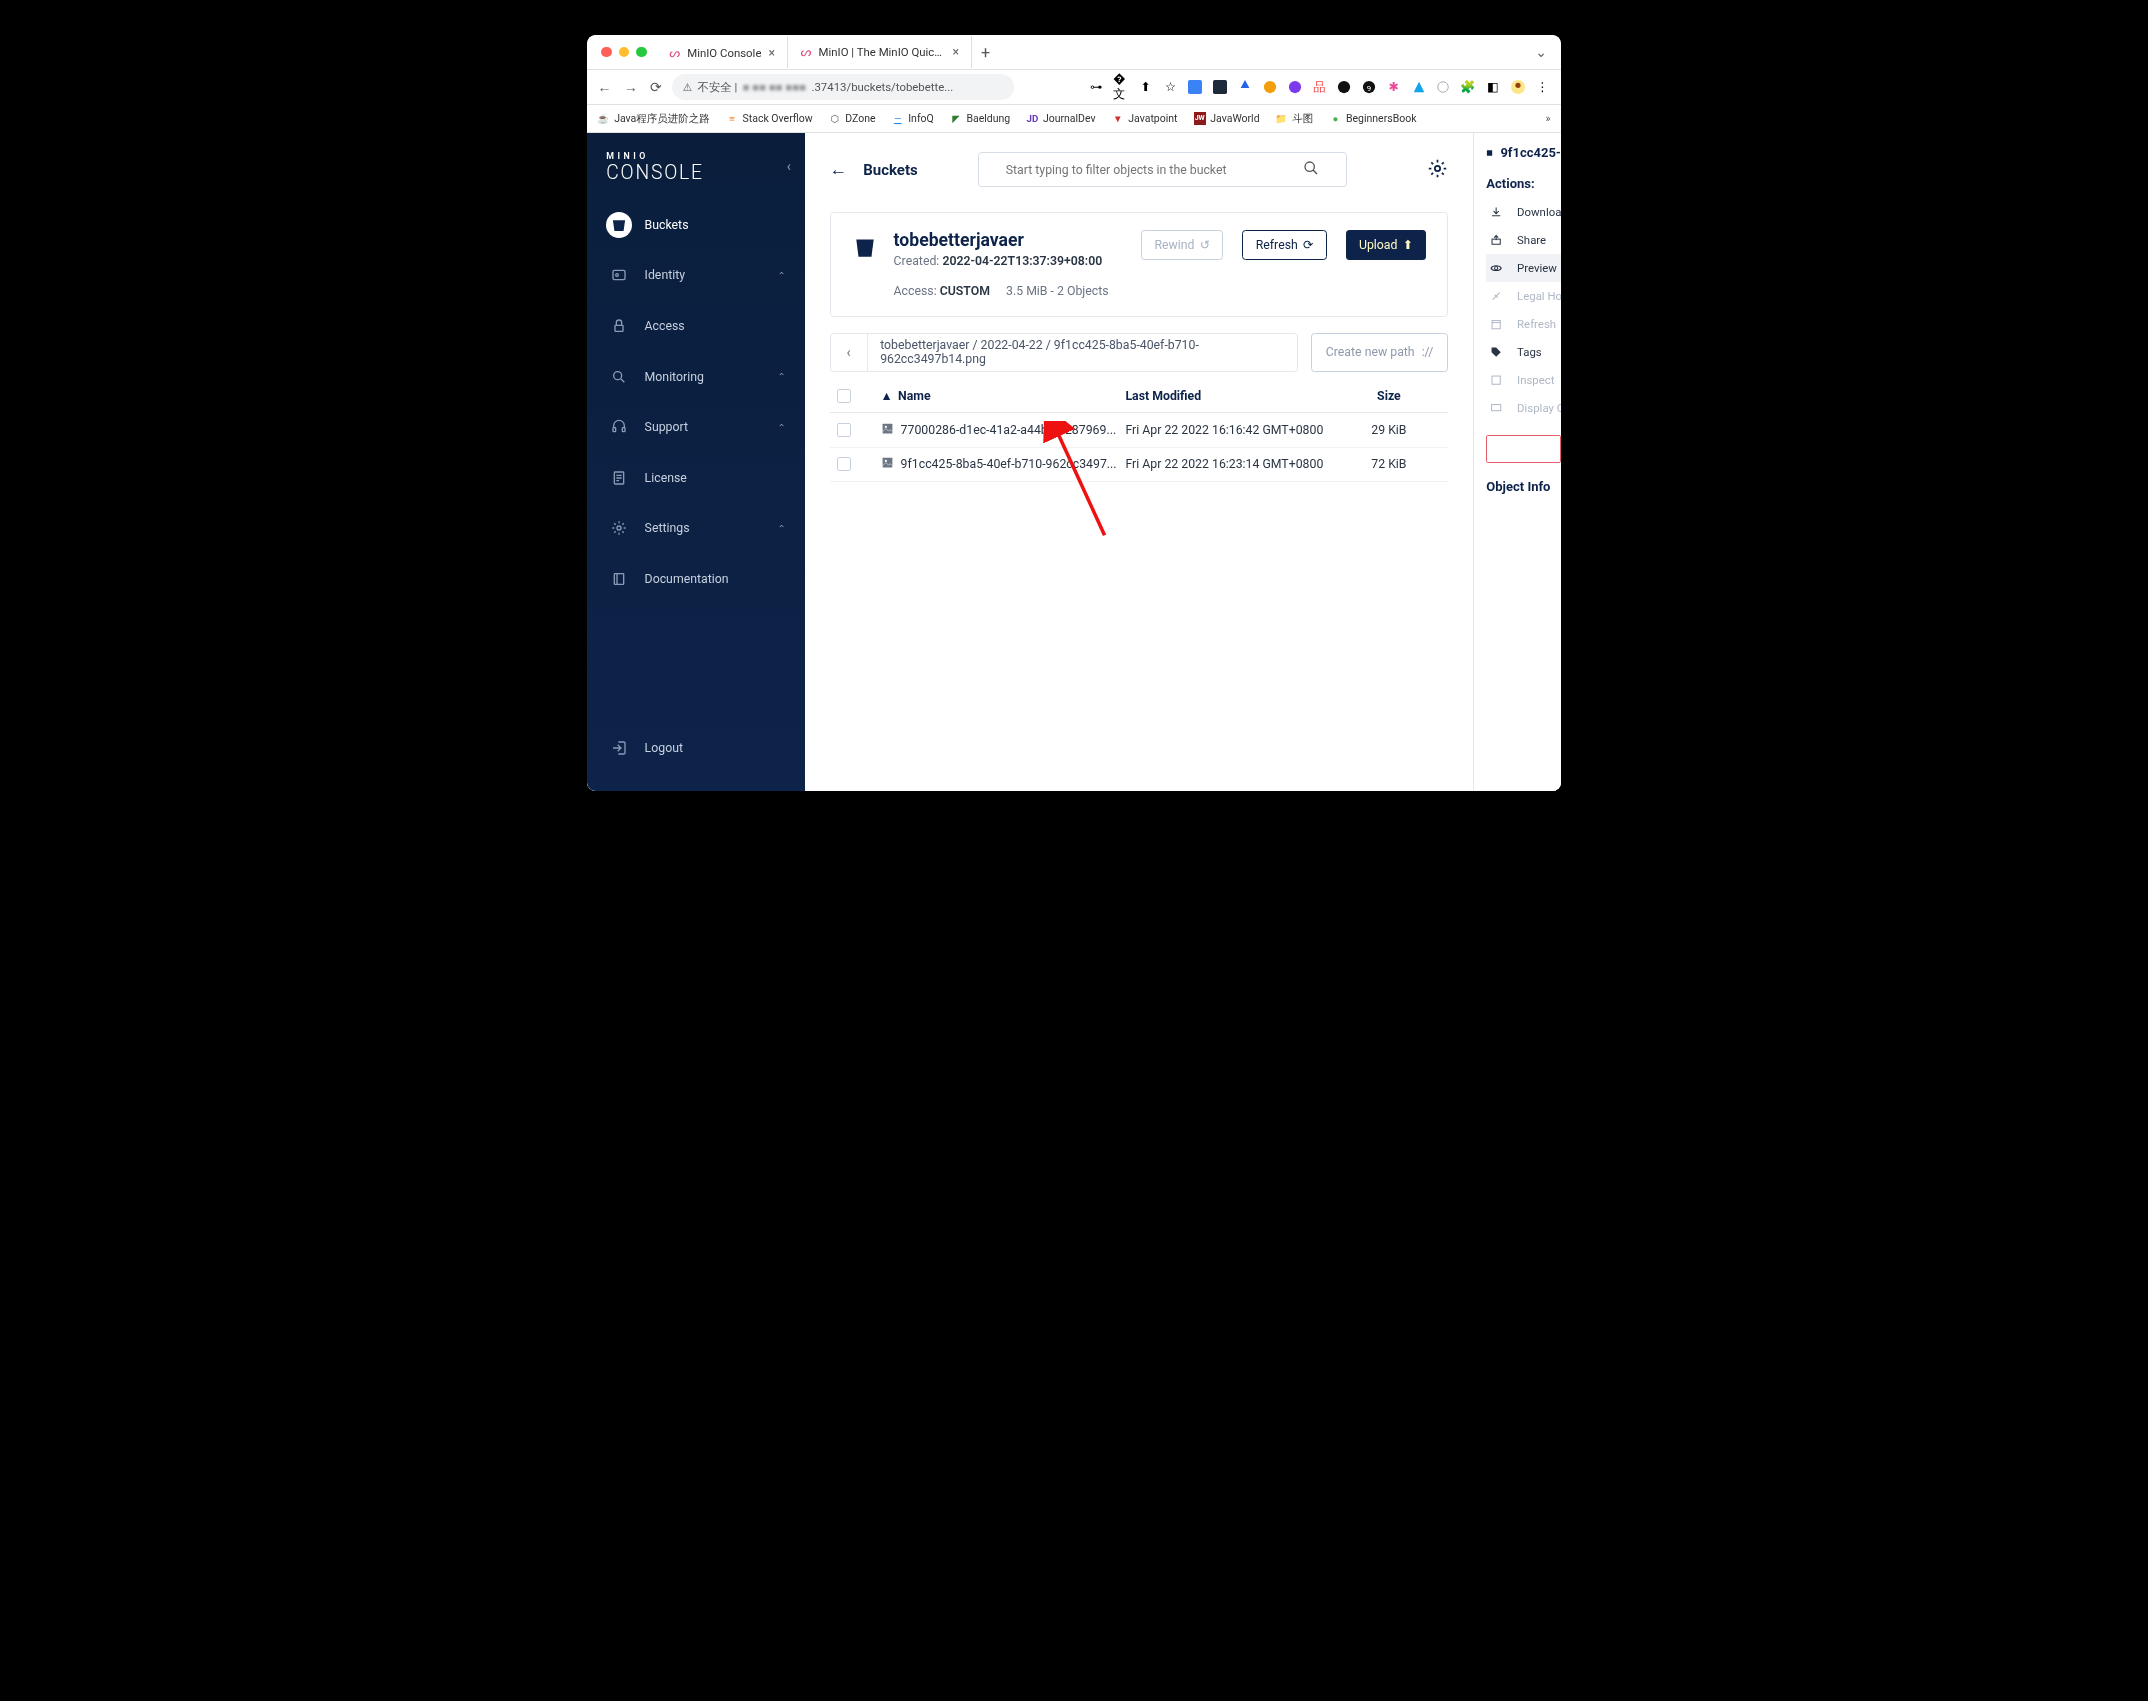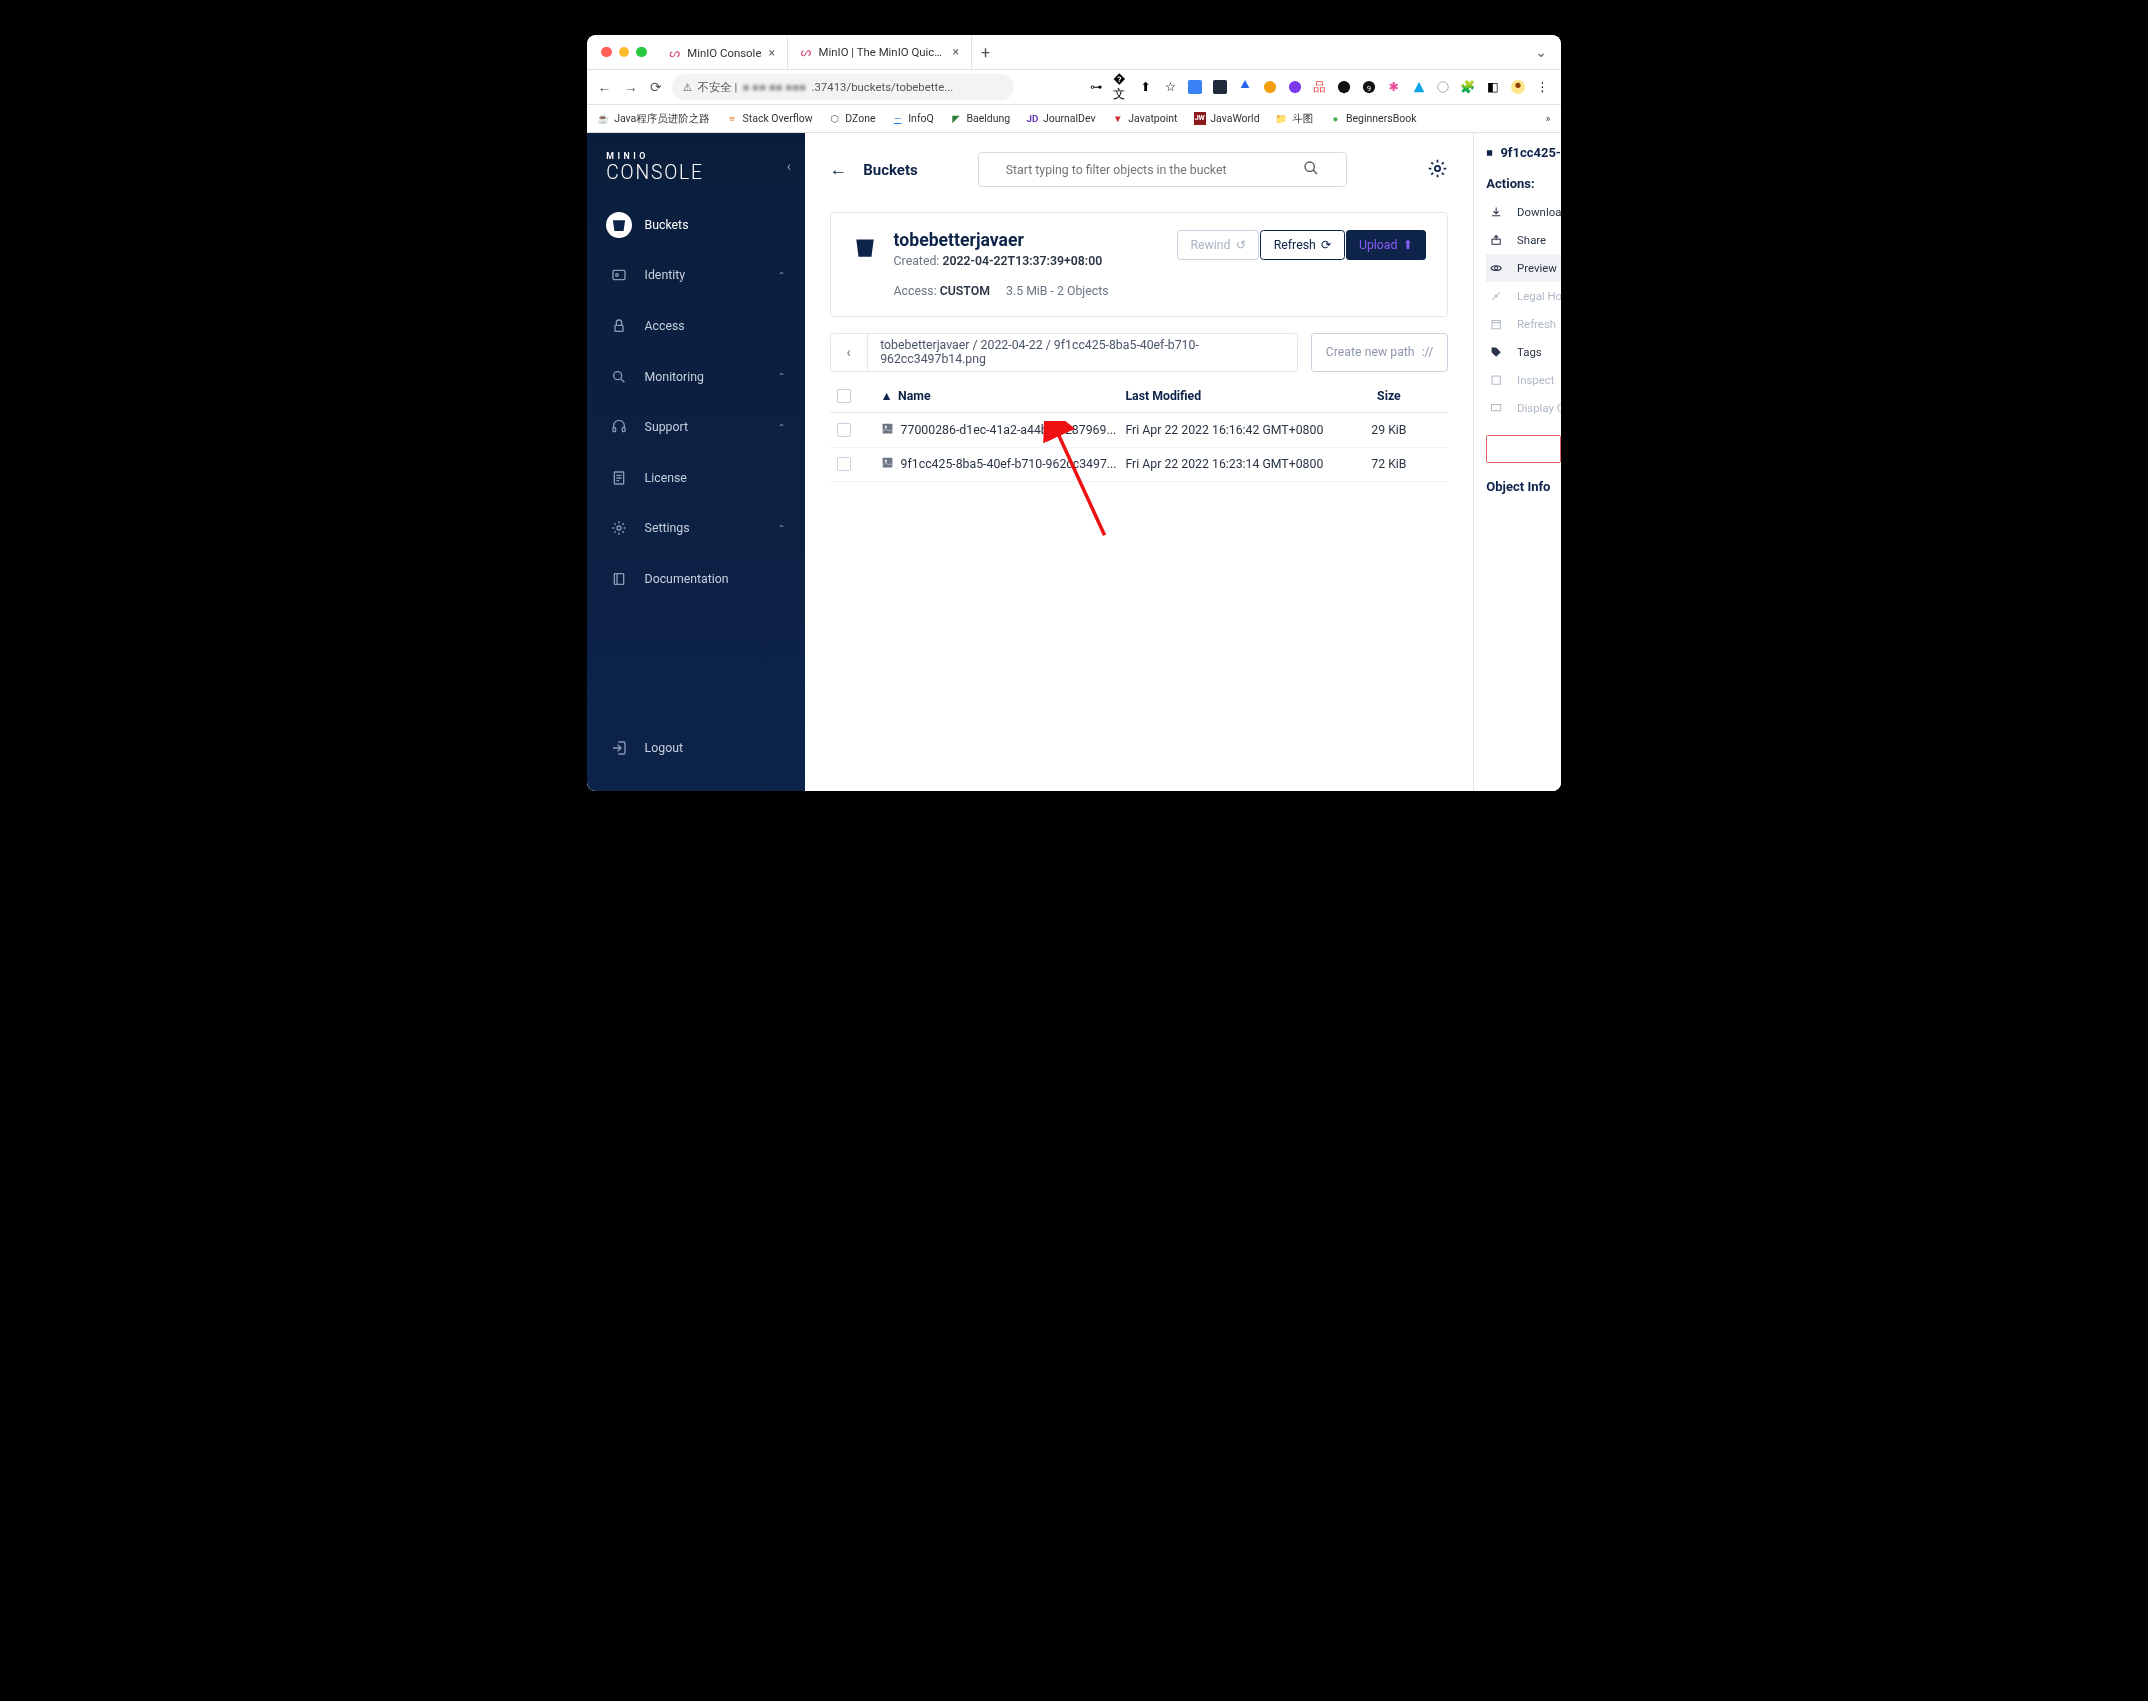--- a/index.html
+++ b/index.html
@@ -54,25 +54,25 @@
 .search-icon { color: #555; }
 .gear-btn { margin-left: auto; cursor: pointer; }
 .gear-btn svg { width: 21px; height: 21px; stroke: #0d2349; fill: none; stroke-width: 2; }
 .bucket-card { border: 0.9px solid #e4e8ee; border-radius: 3.5px; padding: 17.6px 21px; display: flex; gap: 16px; align-items: flex-start; margin-bottom: 16px; }
 .bucket-icon-lg { width: 26px; height: 26px; margin-top: 3.5px; }
 .bucket-icon-lg svg { width: 26px; height: 26px; fill: #0d2349; }
 .bucket-info { flex: 1; }
 .bucket-name { font-size: 17.6px; font-weight: 700; color: #0d2349; margin-bottom: 3.5px; }
 .bucket-meta { font-size: 12.3px; color: #6b7584; display: flex; gap: 16px; flex-wrap: wrap; }
 .bucket-meta strong { color: #2a3544; font-weight: 600; }
-.bucket-actions { display: flex; gap: 1px; align-items: center; }
+.bucket-actions { display: flex; gap: 19px; align-items: center; }
 .btn { border-radius: 3.5px; padding: 7px 12.3px; font-size: 12.3px; cursor: pointer; display: inline-flex; align-items: center; gap: 5.3px; border: 0.9px solid transparent; }
 .btn-outline { border-color: #0d2349; color: #0d2349; background: #fff; }
 .btn-outline.disabled { border-color: #c7d0de; color: #a8b3c4; cursor: default; }
-.btn-primary { background: #0d2349; color: #8b5cf6; }
+.btn-primary { background: #0d2349; color: #fef9c3; }
 .path-row { display: flex; gap: 12.3px; margin-bottom: 8.8px; }
 .path-box { flex: 1; display: flex; align-items: center; border: 0.9px solid #e4e8ee; border-radius: 3.5px; height: 39px; }
 .path-back { width: 39px; height: 39px; display: flex; align-items: center; justify-content: center; border-right: 0.9px solid #e4e8ee; cursor: pointer; color: #6b7584; }
 .path-text { padding: 0 12.3px; font-size: 12.3px; color: #4a5568; }
 .btn-create { border: 0.9px solid #c7d0de; color: #8f99ab; background: #fff; height: 39px; padding: 0 14px; border-radius: 3.5px; display: flex; align-items: center; gap: 7px; cursor: pointer; font-size: 12.3px; }
 .table { width: 100%; }
 .table-header { display: grid; grid-template-columns: 44px 1fr 211px 105px; padding: 8.8px 7px; font-size: 12.3px; font-weight: 700; color: #0d2349; border-bottom: 0.9px solid #e4e8ee; }
 .th-name { display: flex; align-items: center; gap: 5.3px; }
 .th-size { text-align: center; }
 .table-row { display: grid; grid-template-columns: 44px 1fr 211px 105px; padding: 8.8px 7px; font-size: 12.3px; color: #2a3544; border-bottom: 0.9px solid #f0f2f6; align-items: center; }

